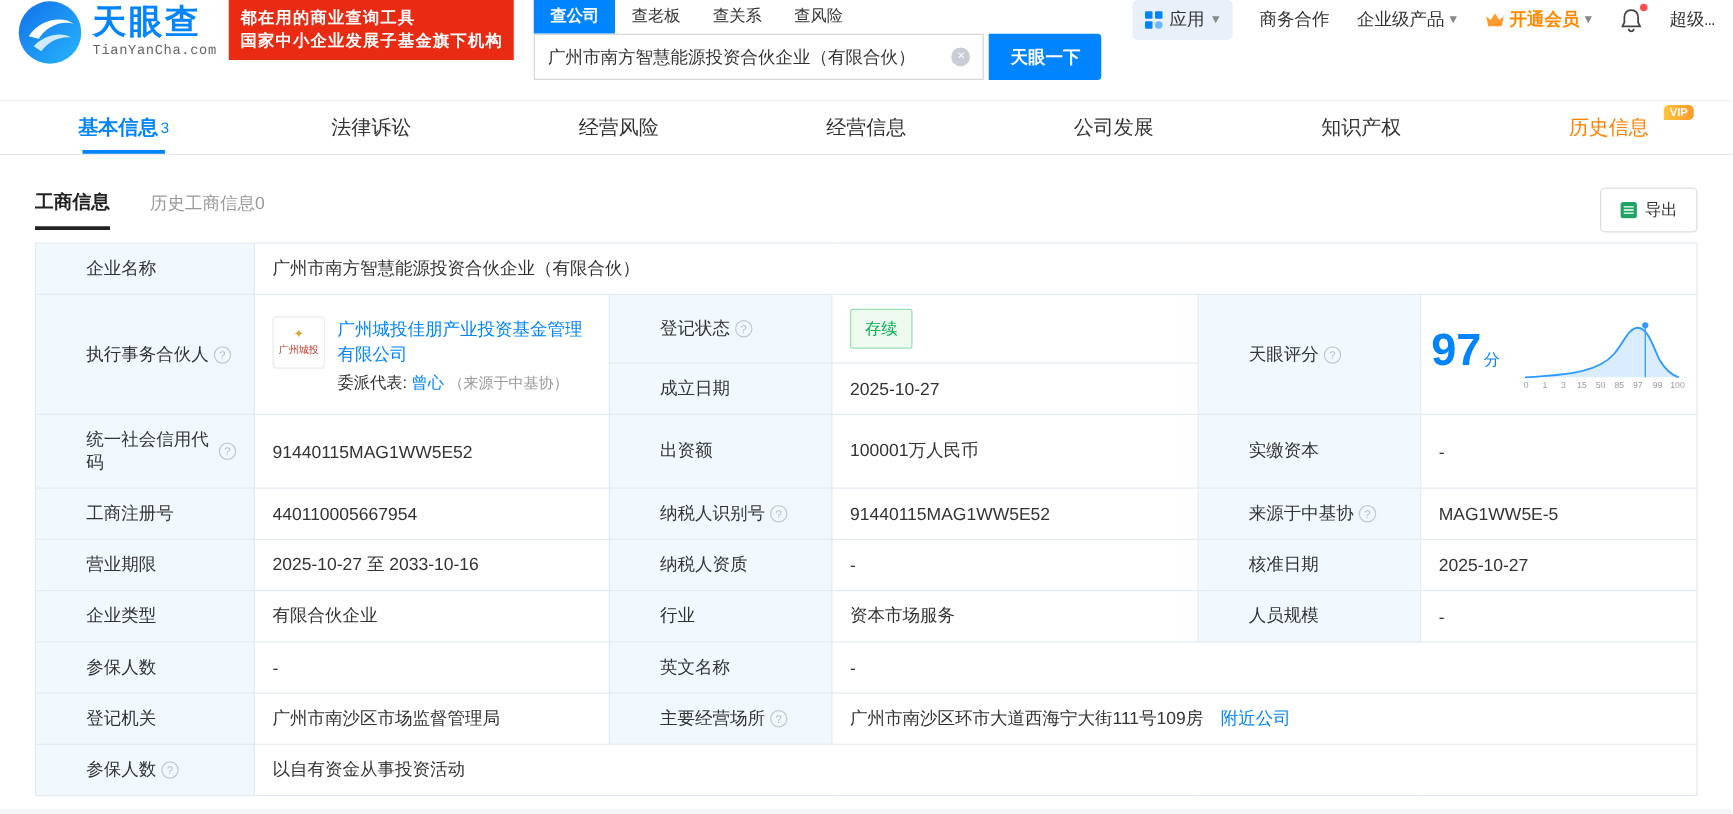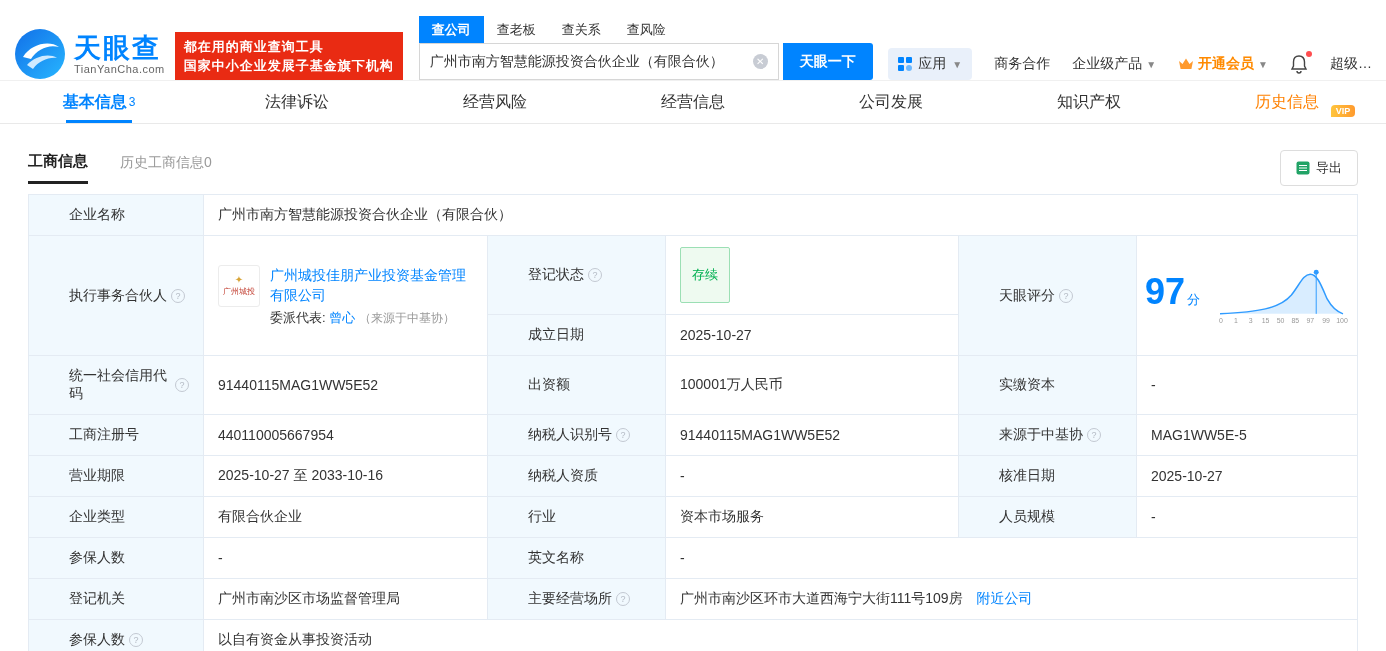--- a/index.html
+++ b/index.html
@@ -1,21 +1,21 @@
 <!DOCTYPE html>
 <html><head>
 <meta charset="utf-8">
 <style>
   * { box-sizing: border-box; margin: 0; padding: 0; }
   html,body { width:1386px; height:651px; overflow:hidden; background:#fff;
     font-family:"Liberation Sans","DejaVu Sans",sans-serif; color:#333; }
   a { text-decoration:none; cursor:pointer; }
 
   
-  .topbar { height:80px; display:flex; align-items:flex-end; padding:0 14px; background:#fff; }
+  .topbar { height:80px; display:flex; align-items:flex-start; padding:0 14px; background:#fff;font-family:Liberation Mono, monospace; }
   .logo-area { display:flex; align-items:center; gap:8px; cursor:pointer; }
   .logo-text .cn { font-size:27px; font-weight:700; color:#0084ff; letter-spacing:2px; line-height:30px;}
   .logo-text .en { font-size:11px; color:#666; letter-spacing:.5px; }
   .slogan { margin-left:10px; background:#e92b13; color:#fff; font-size:13px; font-weight:700;
     padding:5px 9px; line-height:19px; letter-spacing:1px; }
   .search-block { margin-left:16px; }
   .search-tabs { display:flex; align-items:flex-end; height:27px; }
   .stab { font-size:13px; padding:0 13px; height:27px; line-height:27px; cursor:pointer; color:#333; }
   .stab.active { background:#0084ff; color:#fff; font-weight:700; }
   .search-row { display:flex; }
@@ -45,21 +45,21 @@
   
   .main-tabs { height:44px; border-top:1px solid #f0f0f0; border-bottom:1px solid #e9e9e9;
     display:flex; }
   .mtab { flex:1; display:flex; align-items:center; justify-content:center; font-size:16px;
     color:#333; cursor:pointer; position:relative; }
   .mtab.active { color:#0084ff; font-weight:700; }
   .mtab.active::after { content:""; position:absolute; bottom:0; left:50%; transform:translateX(-50%);
     width:66px; height:3px; background:#0084ff; }
   .mtab .count { font-size:12px; color:#0084ff; vertical-align:super; margin-left:2px; font-weight:400; }
   .mtab.orange { color:#ff8000; }
-  .vip-badge { position:absolute; top:24px; margin-left:112px; background:linear-gradient(90deg,#ffc53d,#ff9a2e);
+  .vip-badge { position:absolute; top:3px; margin-left:112px; background:linear-gradient(90deg,#ffc53d,#ff9a2e);
     color:#fff; font-size:9px; font-weight:700; padding:1px 5px; border-radius:4px 4px 4px 0; }
 
   
   .content { padding:0 28px; }
   .subtab-row { display:flex; align-items:center; margin-top:24px; height:40px; }
   .subtab { font-size:15px; cursor:pointer; margin-right:32px; padding-bottom:10px; }
   .subtab.active { color:#222; font-weight:700; border-bottom:3px solid #222; }
   .subtab.muted { color:#999; font-size:14px; }
   .export-btn { margin-left:auto; display:flex; align-items:center; gap:6px; background:#fff;
     border:1px solid #ddd; border-radius:4px; padding:8px 15px; font-size:13px; color:#333;
@@ -70,21 +70,21 @@
     font-size:14px; }
   .info-table td { border:1px solid #e4ebf3; padding:11px 14px; vertical-align:middle;
     word-break:break-all; }
   td.lbl { background:#f1f9fe; color:#333;padding-left:40px; }
   td.val { background:#fff; color:#333; }
   .lbl-flex { display:flex; align-items:center; gap:4px; }
   .info-ico { width:14px; height:14px; flex:none; border:1px solid #c3c9d2; border-radius:50%;
     color:#b4bac4; font-size:9px; line-height:12px; text-align:center; cursor:pointer;
     display:inline-block; }
   .blue-link { color:#0084ff; }
-  .status-badge { display:inline-block; padding:18px 11px; font-size:13px; color:#00b051;
+  .status-badge { display:inline-block; padding:6px 11px; font-size:13px; color:#00b051;
     background:#eefaf0; border:1px solid #9bdfb4; border-radius:2px; }
 
   .partner { display:flex; gap:10px; align-items:flex-start; }
   .partner-logo { width:42px; height:42px; border:1px solid #ececec; border-radius:3px; flex:none;
     display:flex; flex-direction:column; align-items:center; justify-content:center; gap:1px; }
   .plogo-star { color:#d8a437; font-size:10px; line-height:10px; }
   .plogo-txt { color:#c0392b; font-size:8px; letter-spacing:0; }
   .partner-info { flex:1; }
   .partner-name { display:block; line-height:20px; max-width:215px; }
   .rep-line { margin-top:4px; font-size:13px; }

